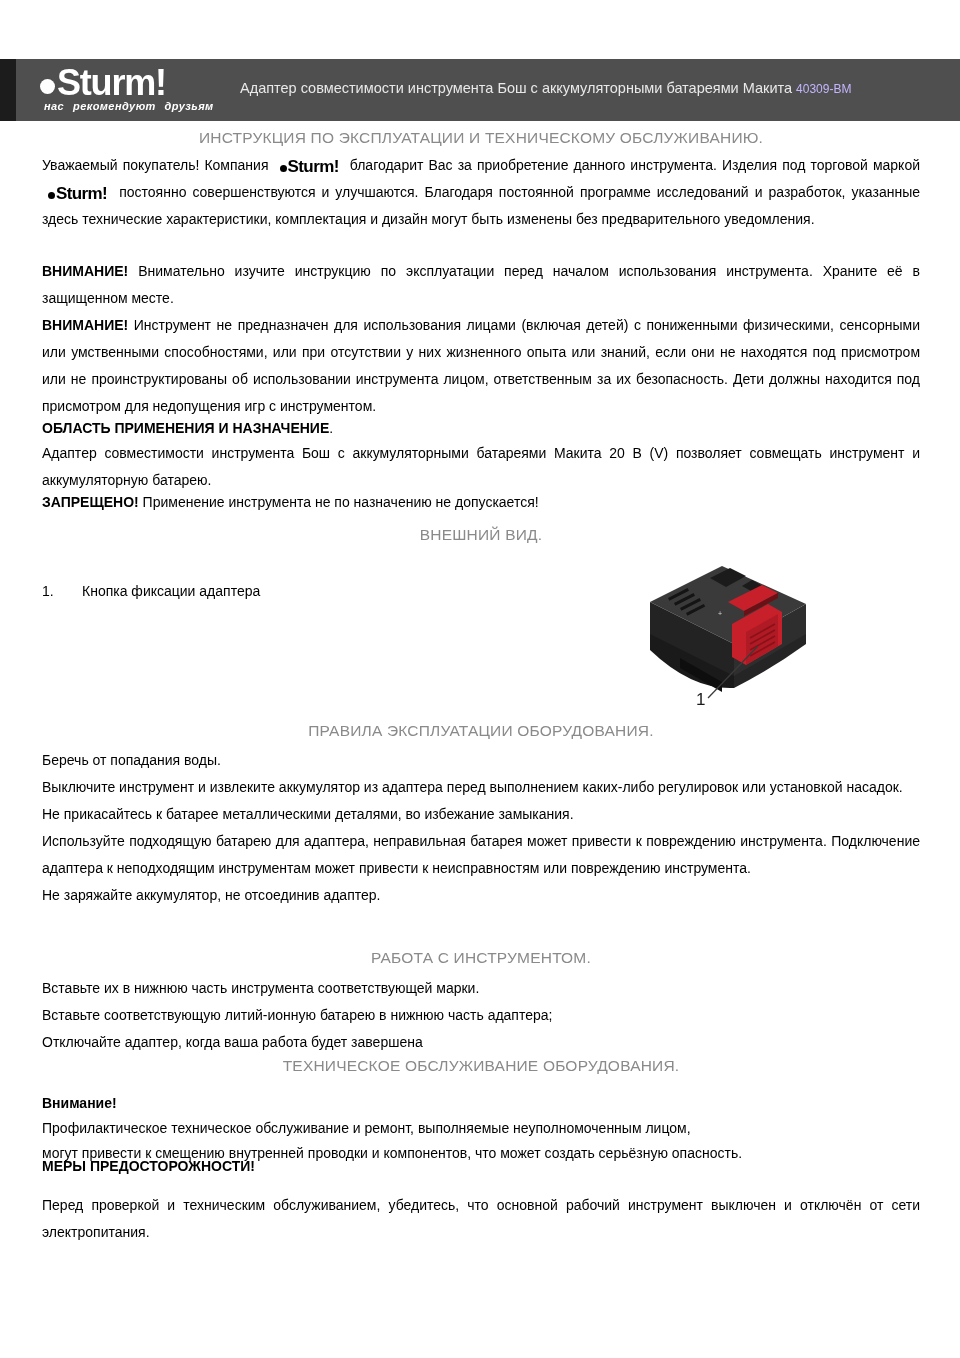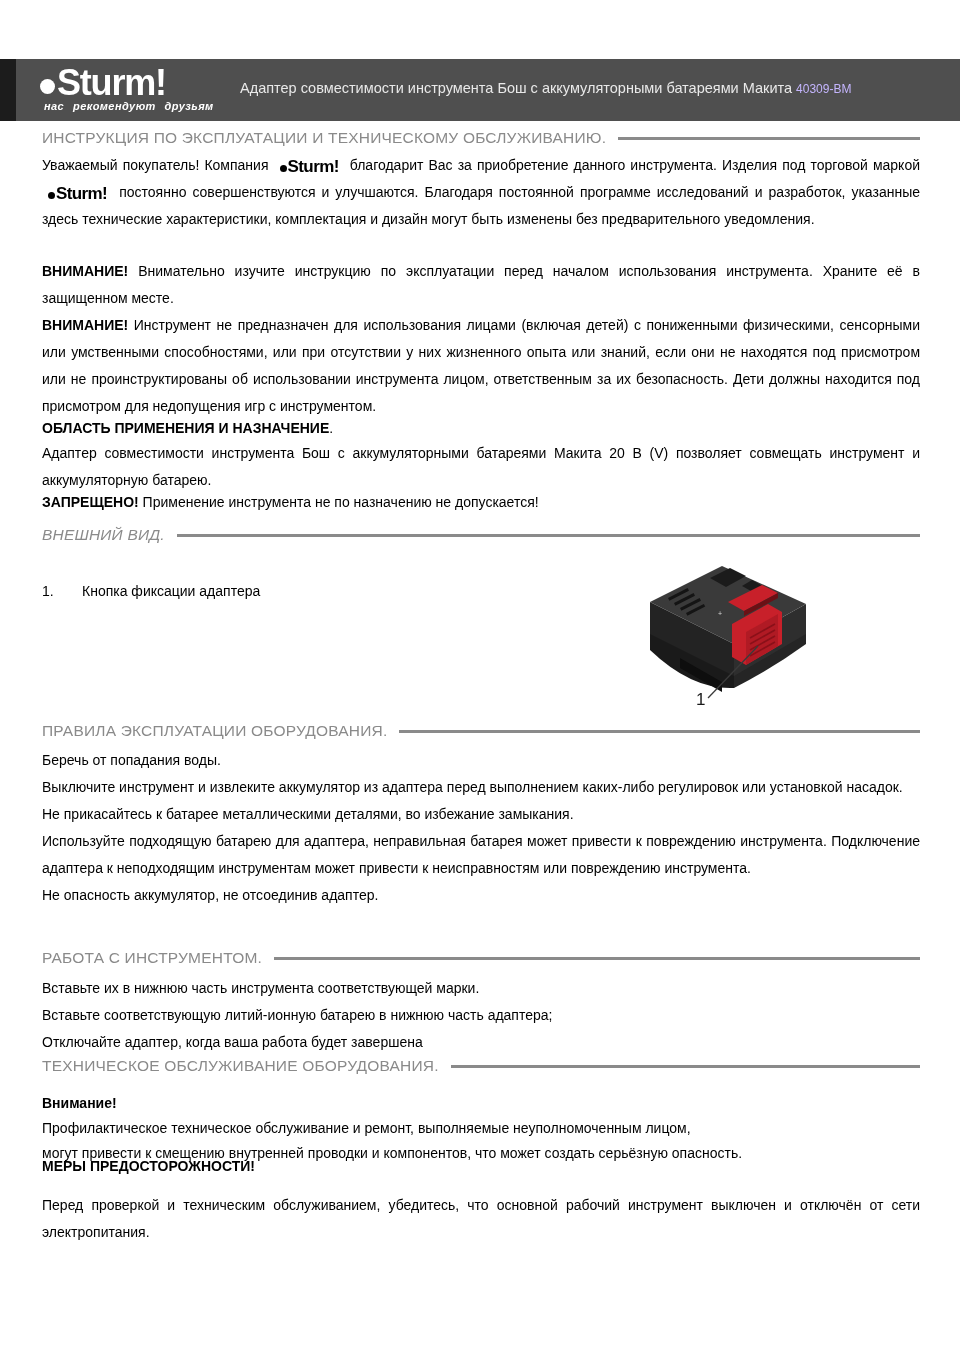--- a/index.html
+++ b/index.html
@@ -90,20 +90,21 @@
   }
 
   
   .sec-head {
     display: flex;
     align-items: center;
     color: #8a8a8a;
     font-size: 15.5px;
     letter-spacing: 0.2px;
     white-space: nowrap;
+    flex-direction: column;
   }
   .sec-head .rule {
     flex: 1 1 auto;
     height: 3px;
     background: #8a8a8a;
     margin-left: 12px;
   }
 
   
   .para {
@@ -132,21 +133,21 @@
 
   
   .blk { position: absolute; }
   #sec-instr      { left: 42px; top: 129px; width: 878px; }
   #p-intro        { left: 42px; top: 152px; width: 878px; }
   #p-attention1   { left: 42px; top: 258px; width: 878px; }
   #p-attention2   { left: 42px; top: 312px; width: 878px; }
   #h-scope        { left: 42px; top: 415px; width: 878px; }
   #p-scope        { left: 42px; top: 440px; width: 878px; }
   #p-forbidden    { left: 42px; top: 489px; width: 878px; }
-  #sec-appearance { left: 42px; top: 526px; width: 878px; font-style: italic; }
+  #sec-appearance { left: 42px; top: 526px; width: 878px; }
   #parts-list     { left: 42px; top: 578px; width: 420px; }
   #product-figure { left: 610px; top: 558px; width: 220px; height: 165px; }
   #sec-rules      { left: 42px; top: 722px; width: 878px; }
   #p-rules        { left: 42px; top: 747px; width: 878px; }
   #sec-work       { left: 42px; top: 949px; width: 878px; }
   #p-work         { left: 42px; top: 975px; width: 878px; }
   #sec-service    { left: 42px; top: 1057px; width: 878px; }
   #p-service      { left: 42px; top: 1091px; width: 878px; }
   #h-precautions  { left: 42px; top: 1153px; width: 878px; }
   #p-precautions  { left: 42px; top: 1192px; width: 878px; }
@@ -287,21 +288,21 @@
 <div class="blk sec-head" id="sec-rules">
   <span>ПРАВИЛА ЭКСПЛУАТАЦИИ ОБОРУДОВАНИЯ.</span>
   <span class="rule"></span>
 </div>
 
 <div class="blk" id="p-rules">
   <p class="para para-left p-line">Беречь от попадания воды.</p>
   <p class="para p-line">Выключите инструмент и извлеките аккумулятор из адаптера перед выполнением каких-либо регулировок или установкой насадок.</p>
   <p class="para para-left p-line">Не прикасайтесь к батарее металлическими деталями, во избежание замыкания.</p>
   <p class="para p-line">Используйте подходящую батарею для адаптера, неправильная батарея может привести к повреждению инструмента. Подключение адаптера к неподходящим инструментам может привести к неисправностям или повреждению инструмента.</p>
-  <p class="para para-left p-line">Не опасность аккумулятор, не отсоединив адаптер.</p>
+  <p class="para para-left p-line">Не заряжайте аккумулятор, не отсоединив адаптер.</p>
 </div>
 
 <div class="blk sec-head" id="sec-work">
   <span>РАБОТА С ИНСТРУМЕНТОМ.</span>
   <span class="rule"></span>
 </div>
 
 <div class="blk" id="p-work">
   <p class="para para-left p-line">Вставьте их в нижнюю часть инструмента соответствующей марки.</p>
   <p class="para para-left p-line">Вставьте соответствующую литий-ионную батарею в нижнюю часть адаптера;</p>

